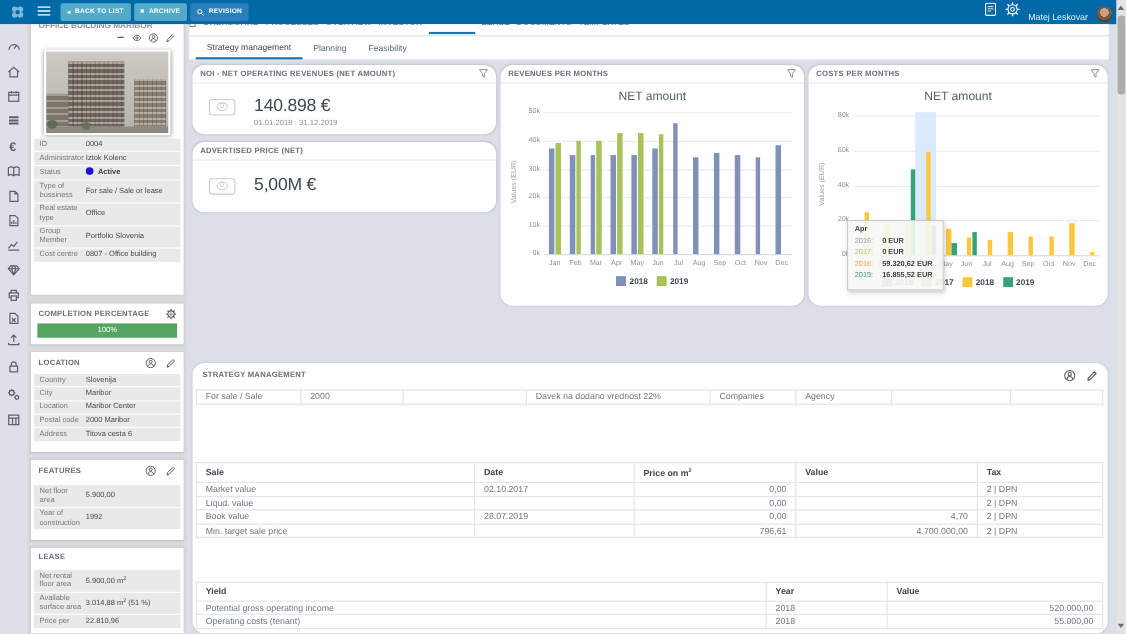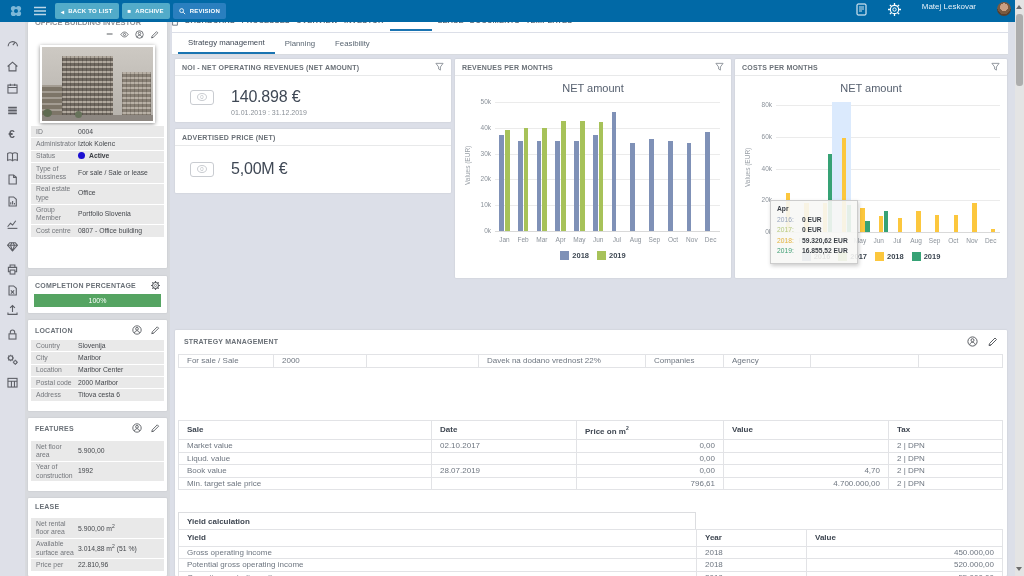--- a/index.html
+++ b/index.html
@@ -16,21 +16,21 @@
 .rail-ic svg{width:13px;height:13px;stroke:#5d5f66;fill:none;stroke-width:1}
 
 #sidebar{position:absolute;left:25px;top:22px;width:145px;height:554px;background:#d8dade}
 .scard{position:absolute;left:3px;width:139px;background:#fff;border-radius:1px;box-shadow:0 0 2px rgba(0,0,0,.12)}
 .scard-h{font-size:7px;color:#6a7077;letter-spacing:.2px;font-weight:bold}
 .irow{display:flex;background:#e9e9e9;margin-bottom:1px;font-size:6.8px;align-items:center}
 .irow .lab{width:46px;padding:1.5px 3px 1.5px 5px;color:#74777c;line-height:1.23;flex-shrink:0}
 .irow .val{flex:1;padding:1.5px 2px 1.5px 1px;color:#45484d;line-height:1.23}
 .mini-ic svg{stroke:#5b5e63;fill:none;stroke-width:1;display:block}
 
-.card{position:absolute;background:#fff;border-radius:1px;box-shadow:0 0 2px rgba(0,0,0,.12)}
+.card{position:absolute;background:#fff;border-radius:11px;box-shadow:0 0 2px rgba(0,0,0,.12)}
 .card-h{height:17px;border-bottom:1px solid #e8e9ea;display:flex;align-items:center;padding:0 7px;font-size:7px;font-weight:bold;color:#6a7077;letter-spacing:.2px}
 .funnel{margin-left:auto}
 .kpi-body{display:flex;align-items:center;padding:12px 0 0 15px}
 .banknote{width:24px;height:15px;border:1.5px solid #c9ccd1;border-radius:3px;display:flex;align-items:center;justify-content:center;flex-shrink:0}
 .banknote i{width:10px;height:8px;border:1.2px solid #c9ccd1;border-radius:50%;font-style:normal;font-size:6px;color:#b9bdc2;display:flex;align-items:center;justify-content:center}
 .kpi-val{font-size:16px;color:#3f4855;margin-left:17px;letter-spacing:-.2px}
 .kpi-sub{font-size:7px;color:#8a9097;margin-left:56px;margin-top:3px}
 
 .ch-title{position:absolute;width:100%;text-align:center;font-size:11px;color:#555f6e}
 .gline{position:absolute;height:1px;background:#ebebeb}
@@ -93,21 +93,21 @@
       <span style="margin-right:4px;font-size:6px">■</span>
       <span>ARCHIVE</span>
     </div>
   <div class="tb-btn tb-blue">
       <svg width="7" height="7" viewBox="0 0 8 8" style="margin-right:4px">
         <circle cx="3" cy="3" r="2.2" fill="none" stroke="#fff"></circle>
         <path d="M4.8 4.8L7 7" stroke="#fff"></path>
       </svg>
       <span>REVISION</span>
     </div>
-  <div style="margin-left:auto;display:flex;align-items:flex-start;gap:21px;margin-right:4px">
+  <div style="margin-left:auto;display:flex;align-items:flex-end;gap:8px;margin-right:4px">
     <span><svg width="11" height="13" viewBox="0 0 11 13">
           <rect x="1" y="1" width="9" height="11" rx="1" fill="none" stroke="#fff"></rect>
           <path d="M3 4h5M3 6h5M3 8h3" stroke="#fff" stroke-width=".8"></path>
         </svg></span>
     <span><svg width="13" height="13" viewBox="0 0 14 14">
           <circle cx="7" cy="7" r="4.5" fill="none" stroke="#fff" stroke-width="1.2"></circle>
           <circle cx="7" cy="7" r="1.8" fill="none" stroke="#fff"></circle>
           <g stroke="#fff" stroke-width="1.4">
             <path d="M7 0v2.5M7 11.5V14M0 7h2.5M11.5 7H14M2 2l1.8 1.8M10.2 10.2L12 12M12 2l-1.8 1.8M3.8 10.2L2 12"></path>
           </g>
@@ -177,21 +177,21 @@
         <path d="M8.6 6.3v.9M8.6 9.9v.9M6.3 8.6h.9M9.9 8.6h.9"></path>
       </svg></span>
     <span class="rail-ic" style="top:353px"><svg viewBox="0 0 12 12">
         <rect x="1.8" y="2.2" width="8.4" height="8"></rect>
         <path d="M1.8 4.8h8.4M5 4.8v5.4M7.8 4.8v5.4"></path>
       </svg></span>
   </div>
 
 <div id="sidebar">
   <div class="scard" id="profile-card" style="top:0;height:246px;overflow:hidden">
-    <div style="font-size:7.5px;color:#8d8f94;font-weight:bold;margin:-4px 0 0 7px;white-space:nowrap">OFFICE BUILDING INVESTOR</div>
+    <div style="font-size:7.5px;color:#8d8f94;font-weight:bold;margin:-4px 0 0 7px;white-space:nowrap">OFFICE BUILDING MARIBOR</div>
     <div id="profile-icons" style="position: absolute; right: 8px; top: 8px; display: flex; gap: 6px;">
         <span class="mini-ic">
           <svg width="8" height="8" viewBox="0 0 11 11" style="fill:none;stroke:#5b5e63;stroke-width:1">
             <path d="M1 5.5h8" stroke-width="1.4"></path>
           </svg>
         </span>
         <span class="mini-ic">
           <svg width="9" height="9" viewBox="0 0 11 11" style="fill:none;stroke:#5b5e63;stroke-width:1">
             <path d="M1 5.5C2.5 3.3 4 2.5 5.5 2.5S8.5 3.3 10 5.5C8.5 7.7 7 8.5 5.5 8.5S2.5 7.7 1 5.5z"></path>
             <circle cx="5.5" cy="5.5" r="1.3"></circle>
@@ -634,39 +634,33 @@
         </tr>
         <tr>
           <td class="">Min. target sale price</td>
           <td class=""></td>
           <td class="r">796,61</td>
           <td class="r">4.700.000,00</td>
           <td class="">2 | DPN</td>
         </tr>
       </tbody>
     </table>
-  <div class="caption-box" style="left:3px;top:182px;width:518px">Yield calculation</div>
   <table class="ttable" id="yield-table" style="left:3px;top:199px;width:824px">
       <colgroup>
         <col style="width:518px">
         <col style="width:110px">
         <col style="width:196px">
       </colgroup>
       <tbody>
         <tr>
           <th>Yield</th>
           <th>Year</th>
           <th>Value</th>
         </tr>
         <tr>
-          <td class="">Gross operating income</td>
-          <td class="">2018</td>
-          <td class="r">450.000,00</td>
-        </tr>
-        <tr>
           <td class="">Potential gross operating income</td>
           <td class="">2018</td>
           <td class="r">520.000,00</td>
         </tr>
         <tr>
           <td class="">Operating costs (tenant)</td>
           <td class="">2018</td>
           <td class="r">55.000,00</td>
         </tr>
       </tbody>

